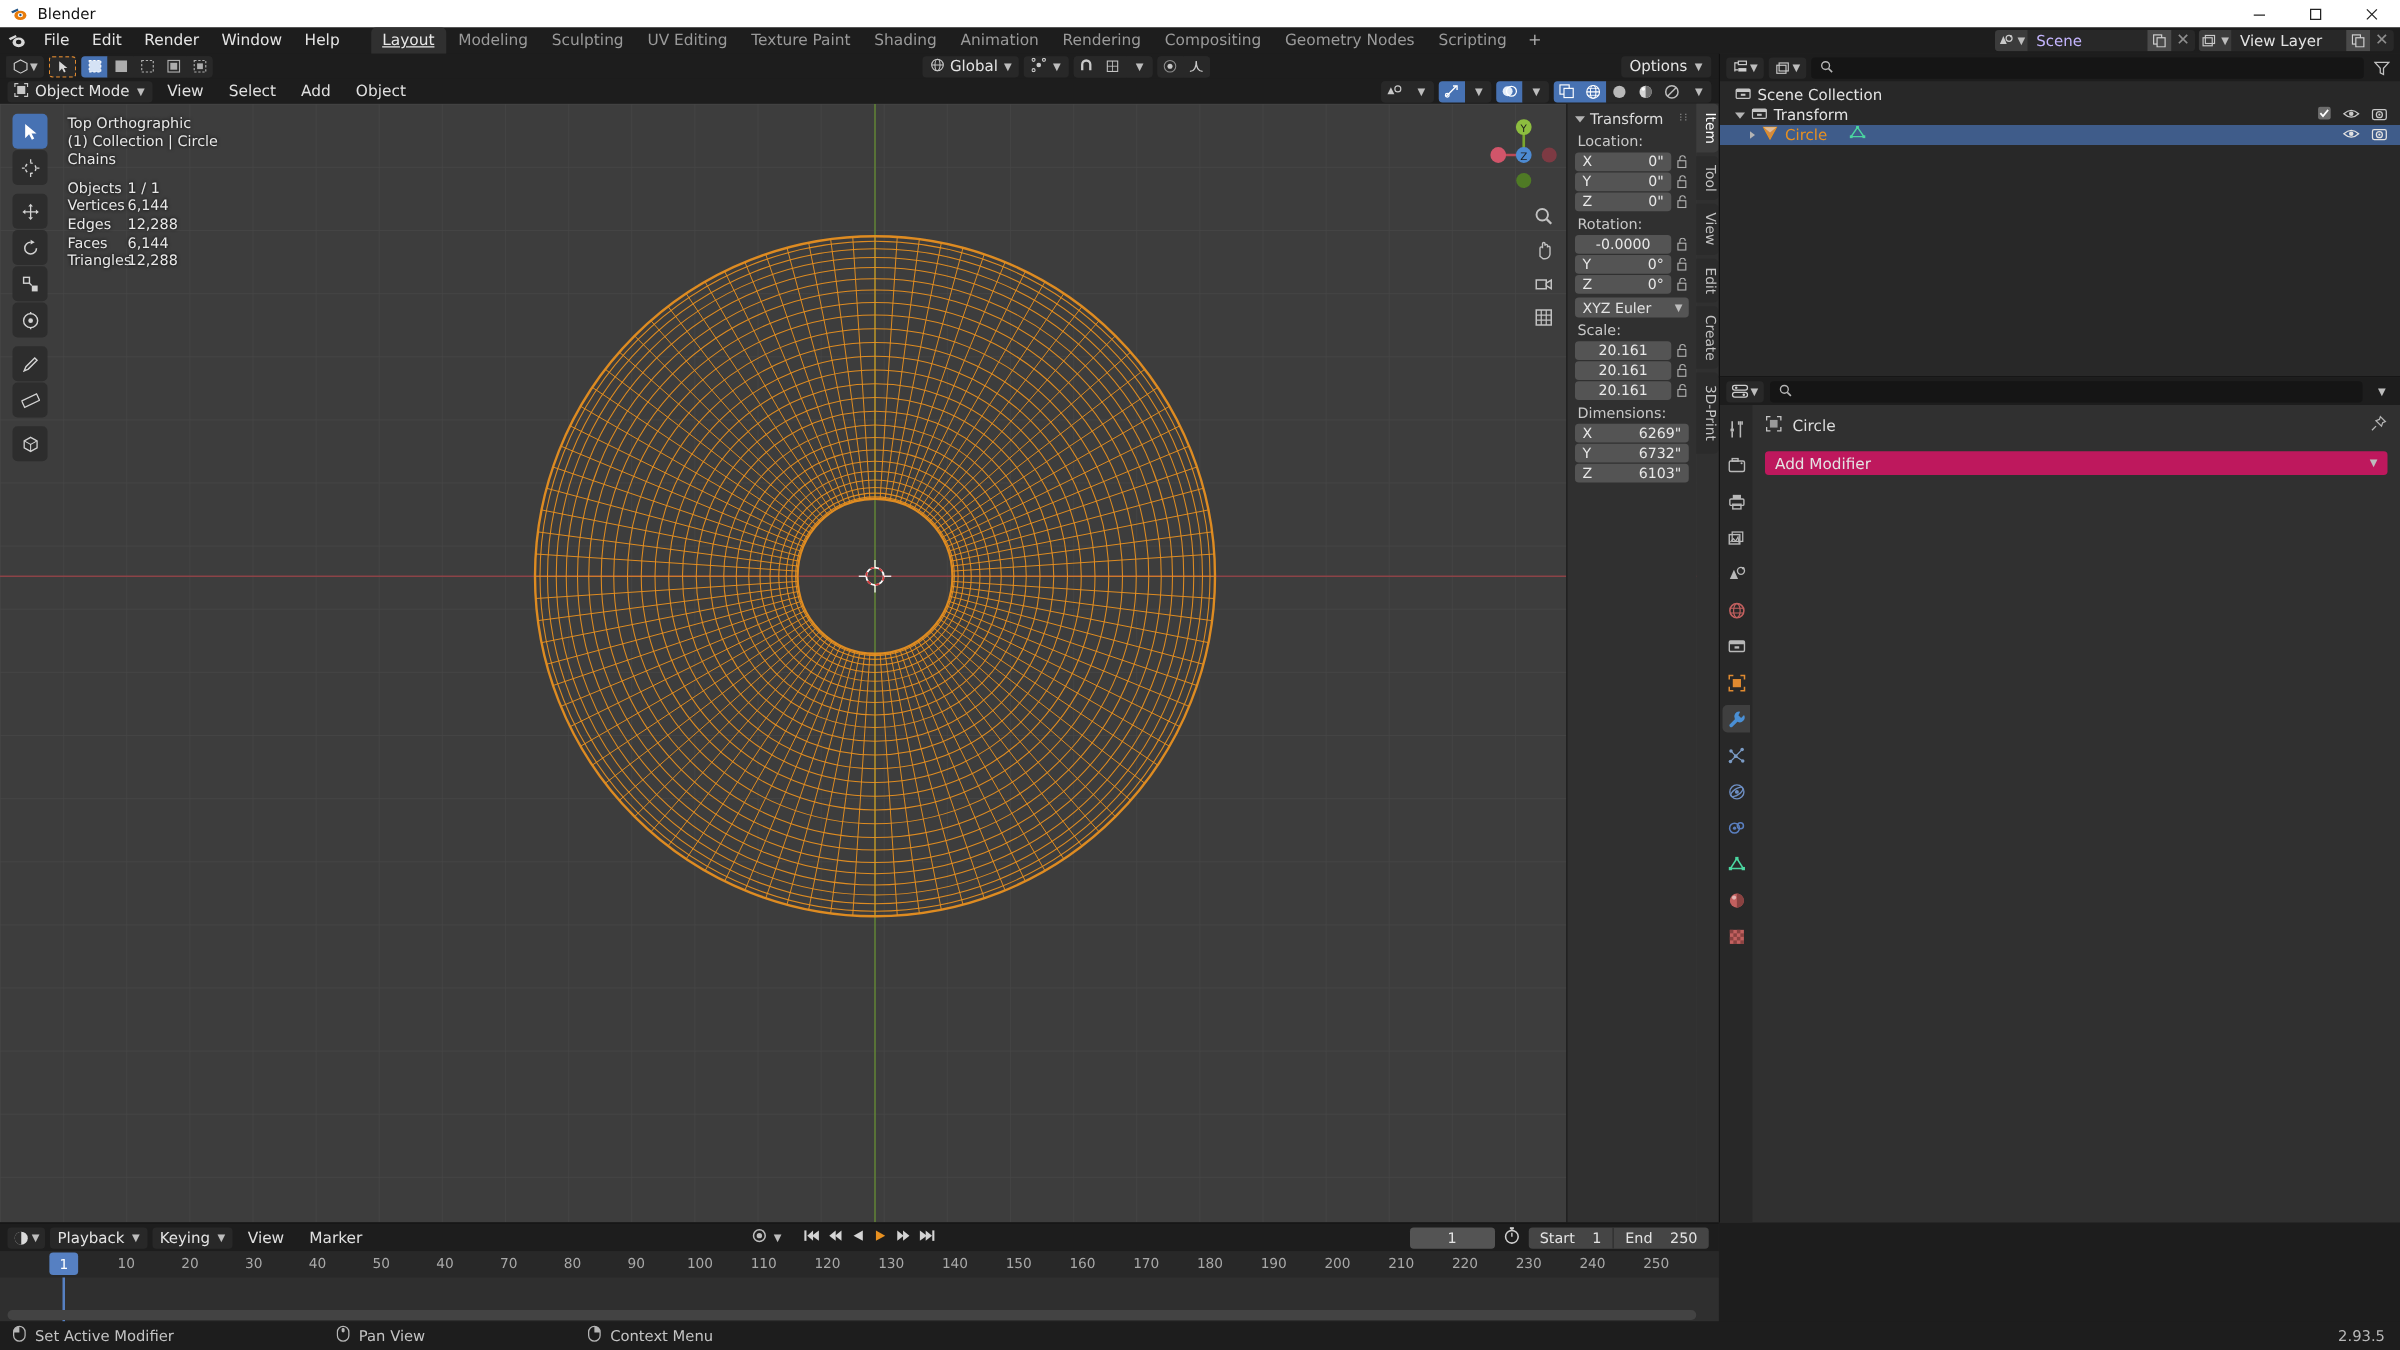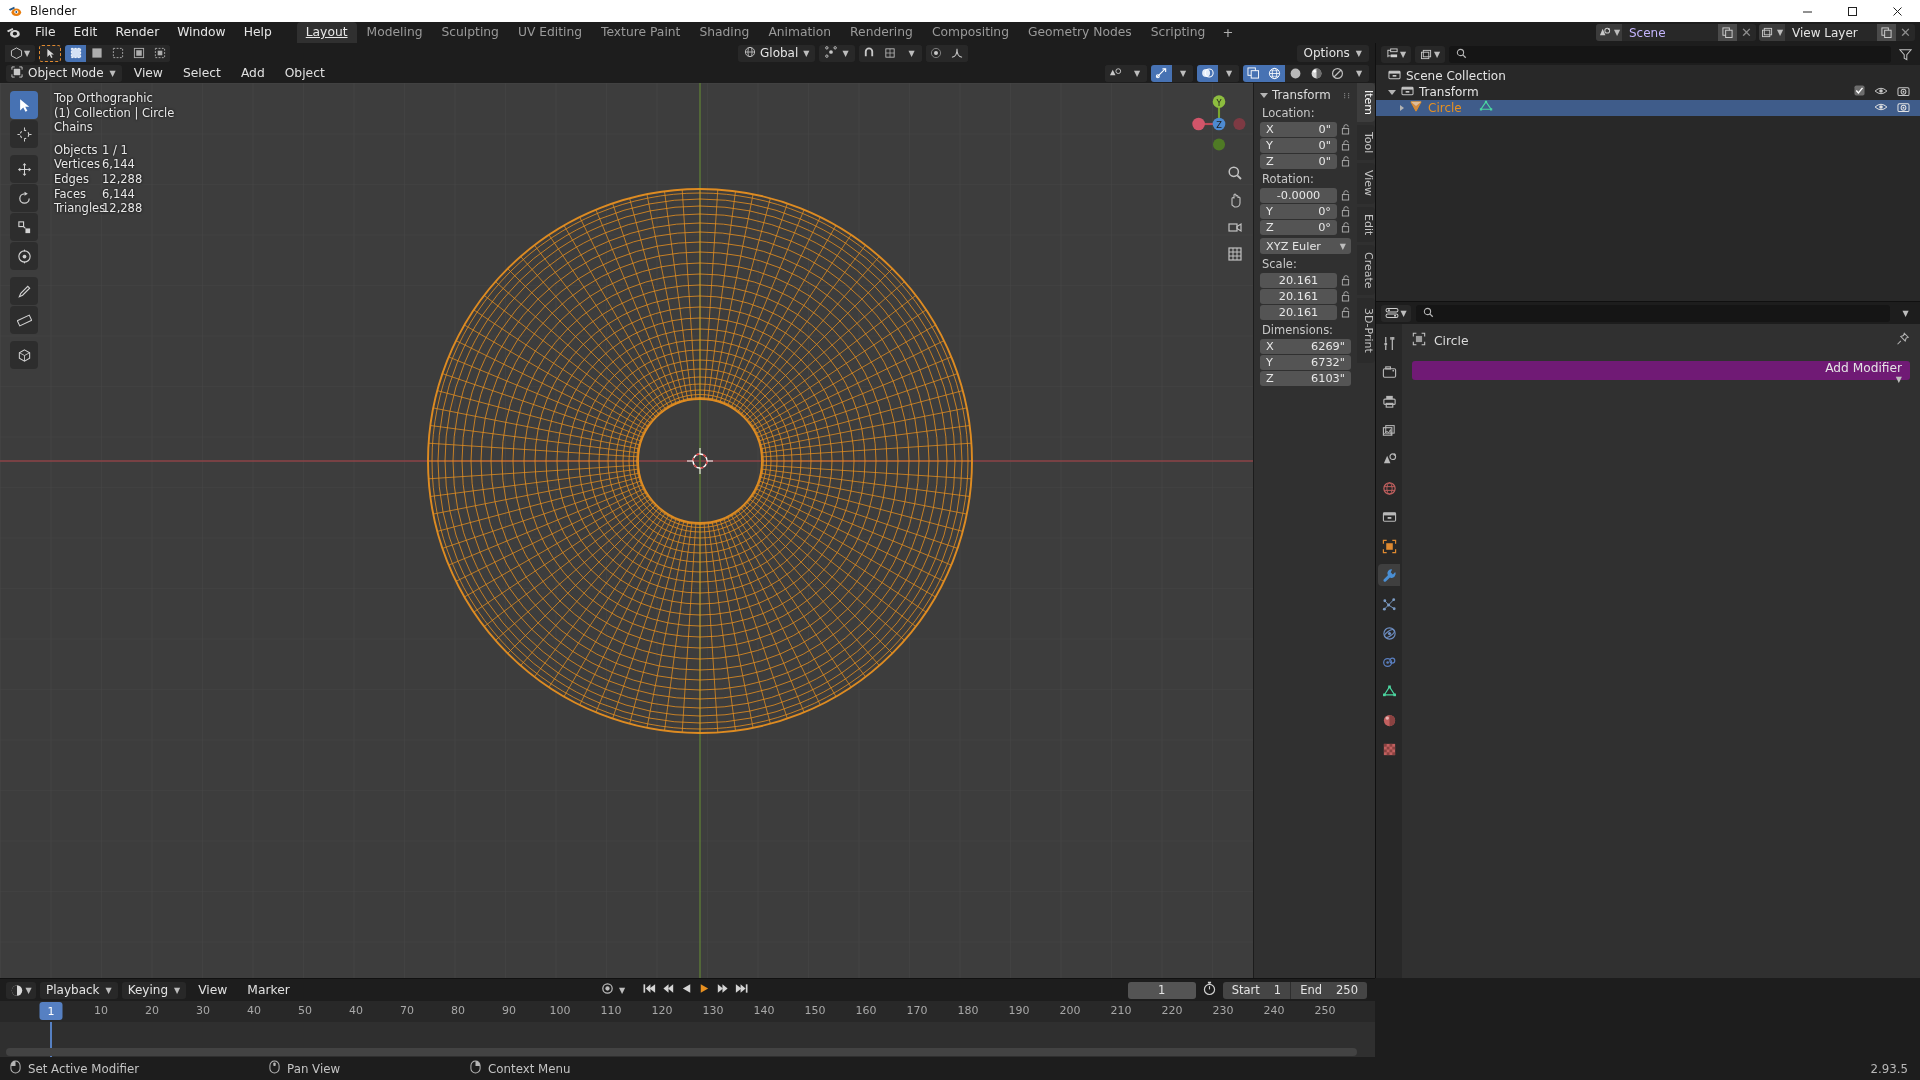--- a/index.html
+++ b/index.html
@@ -129,21 +129,21 @@
 
   
   .props { position:absolute; left:1375px; top:301px; width:545px; height:677px; background:#303030; border-left:1px solid #101010; border-top:1px solid #101010;}
   .pr-header { height:22px; background:#1d1d1d; display:flex; align-items:center; padding:0 5px; gap:5px;}
   .pr-search { flex:1; height:17px; background:#151515; border-radius:3px; display:flex; align-items:center; padding-left:7px;}
   .pr-tabs { position:absolute; left:0; top:22px; width:26px; bottom:0; background:#282828; padding-top:8px; display:flex; flex-direction:column; align-items:center; gap:7px;}
   .prtab { width:22px; height:22px; display:flex; align-items:center; justify-content:center; border-radius:4px 0 0 4px;}
   .prtab.active { background:#3f3f3f; }
   .pr-main { position:absolute; left:26px; top:22px; right:0; bottom:0; padding:8px 10px;}
   .pr-crumb { display:flex; align-items:center; gap:8px; font-size:12.3px; color:#dcdcdc; margin-bottom:12px;}
-  .addmod { height:19px; background:#701a75; border-radius:3px; display:flex; align-items:flex-end; justify-content:space-between; padding:0 8px; font-size:12.2px;flex-direction:column;}
+  .addmod { height:19px; background:#be185d; border-radius:3px; display:flex; align-items:center; justify-content:space-between; padding:0 8px; font-size:12.2px;}
 
   
   .timeline { position:absolute; left:0; top:978px; width:1375px; height:79px; background:#282828; border-top:1px solid #111;}
   .tl-header { height:22px; background:#1d1d1d; display:flex; align-items:center; padding-left:6px; gap:4px;}
   .tl-pb { display:flex; align-items:center; gap:5px; background:#282828; border-radius:3px; height:17px; padding:0 6px; font-size:12px;}
   .tl-right { margin-left:auto; display:flex; align-items:center; gap:4px; padding-right:8px;}
   .tl-frame { width:68px; height:17px; background:#545454; border-radius:3px; display:flex; align-items:center; justify-content:center; font-size:11.5px;}
   .tl-range { display:flex; align-items:flex-start; height:17px; background:#454545; border-radius:3px; overflow:hidden;}
   .tl-rb { display:flex; align-items:center; gap:14px; padding:0 9px; height:17px; font-size:11.5px;}
   .tl-ruler { position:relative; height:21px; background:#282828; }

